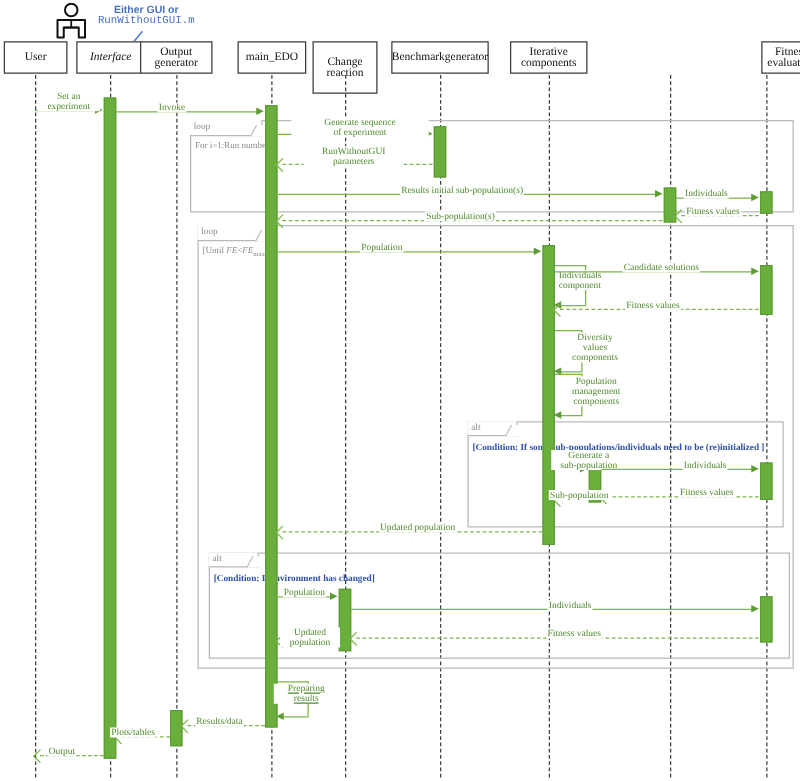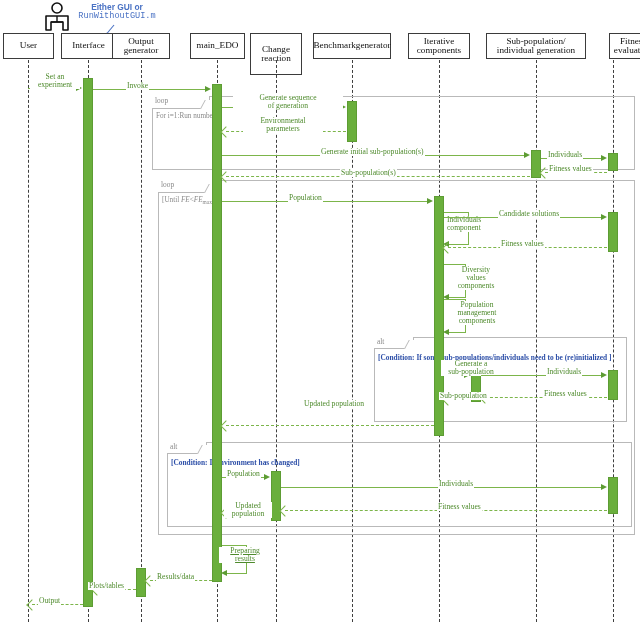--- a/index.html
+++ b/index.html
@@ -94,45 +94,41 @@
   </div>
 
   <svg style="position:absolute;left:98px;top:24px;" width="20" height="16">
     <path d="M16 1 L6 13" stroke="#4a72c4" stroke-width="1.1" fill="none"></path>
     <path d="M6 13 L10 11 L8.5 8.5 Z" fill="#4a72c4"></path>
   </svg>
 
   <div class="lifeline-head" style="left:3px;top:33px;width:51px;height:26px;">
     <span>User</span>
   </div>
-  <div class="lifeline-head" style="left:61px;top:33px;width:55px;height:26px;">
+  <div class="lifeline-head" style="left:61px;top:33px;width:55px;height:26px;font-style:italic;">
     <span>Interface</span>
   </div>
   <div class="lifeline-head" style="left:112px;top:33px;width:58px;height:26px;flex-direction:column;">
     <span>Output</span>
     <span>generator</span>
   </div>
   <div class="lifeline-head" style="left:190px;top:33px;width:55px;height:26px;">
     <span>main_EDO</span>
   </div>
   <div class="lifeline-head" style="left:250px;top:33px;width:52px;height:42px;flex-direction:column;">
     <span>Change</span>
     <span>reaction</span>
   </div>
   <div class="lifeline-head" style="left:313px;top:33px;width:78px;height:26px;flex-direction:row;">
     <span>Benchmark</span>
     <span>generator</span>
   </div>
   <div class="lifeline-head" style="left:408px;top:33px;width:62px;height:26px;flex-direction:column;">
     <span>Iterative</span>
     <span>components</span>
-  </div>
-  <div class="lifeline-head" style="left:486px;top:33px;width:100px;height:26px;flex-direction:column;">
-    <span>Sub-population/</span>
-    <span>individual generation</span>
   </div>
   <div class="lifeline-head" style="left:589px;top:33px;width:48px;height:26px;flex-direction:column;margin-left:20px;">
     <span>Fitness</span>
     <span>evaluation</span>
   </div>
 
   <div class="lifeline-line" style="left:28px;top:60px;height:562px;"></div>
   <div class="lifeline-line" style="left:88px;top:60px;height:562px;"></div>
   <div class="lifeline-line" style="left:141px;top:60px;height:562px;"></div>
   <div class="lifeline-line" style="left:217px;top:60px;height:562px;"></div>
@@ -181,33 +177,33 @@
   </div>
 
   <div class="msg-line" style="left:93px;top:89px;width:114px;"></div>
   <div class="msg-head r" style="left:205px;top:85.5px;"></div>
   <div class="msg-label" style="left:126px;top:82px;">Invoke</div>
 
   <div class="msg-line" style="left:222px;top:107px;width:120px;"></div>
   <div class="msg-head r" style="left:340px;top:103.5px;"></div>
   <div class="msg-label wrap" style="left:233px;top:94px;width:108px;">
     <div>Generate sequence</div>
-    <div>of generation</div>
+    <div>of experiment</div>
   </div>
 
   <div class="msg-line dash" style="left:226px;top:131px;width:120px;"></div>
   <div class="msg-head open-l" style="left:222px;top:127.5px;"></div>
   <div class="msg-label wrap" style="left:243px;top:117px;width:78px;">
-    <div>Environmental</div>
+    <div>RunWithoutGUI</div>
     <div>parameters</div>
   </div>
 
   <div class="msg-line" style="left:222px;top:155px;width:304px;"></div>
   <div class="msg-head r" style="left:524px;top:151.5px;"></div>
-  <div class="msg-label" style="left:320px;top:148px;">Generate initial sub-population(s)</div>
+  <div class="msg-label" style="left:320px;top:148px;">Results initial sub-population(s)</div>
 
   <div class="msg-line" style="left:541px;top:158px;width:62px;"></div>
   <div class="msg-head r" style="left:601px;top:154.5px;"></div>
   <div class="msg-label" style="left:547px;top:151px;">Individuals</div>
 
   <div class="msg-line dash" style="left:545px;top:172px;width:62px;"></div>
   <div class="msg-head open-l" style="left:541px;top:168.5px;"></div>
   <div class="msg-label" style="left:548px;top:165px;">Fitness values</div>
 
   <div class="msg-line dash" style="left:226px;top:176px;width:304px;"></div>
@@ -269,21 +265,21 @@
   <div class="msg-line dash" style="left:485px;top:397px;width:122px;"></div>
   <div class="msg-head open-l" style="left:481px;top:393.5px;"></div>
   <div class="msg-label" style="left:543px;top:390px;">Fitness values</div>
 
   <div class="msg-line dash" style="left:448px;top:399px;width:23px;"></div>
   <div class="msg-head open-l" style="left:444px;top:395.5px;"></div>
   <div class="msg-label" style="left:439px;top:392px;">Sub-population</div>
 
   <div class="msg-line dash" style="left:226px;top:425px;width:208px;"></div>
   <div class="msg-head open-l" style="left:222px;top:421.5px;"></div>
-  <div class="msg-label" style="left:303px;top:400px;text-align:center;">Updated population</div>
+  <div class="msg-label" style="left:303px;top:418px;text-align:center;">Updated population</div>
 
   <div class="msg-line" style="left:222px;top:477px;width:44px;"></div>
   <div class="msg-head r" style="left:264px;top:473.5px;"></div>
   <div class="msg-label" style="left:226px;top:470px;">Population</div>
 
   <div class="msg-line" style="left:281px;top:487px;width:322px;"></div>
   <div class="msg-head r" style="left:601px;top:483.5px;"></div>
   <div class="msg-label" style="left:438px;top:480px;">Individuals</div>
 
   <div class="msg-line dash" style="left:285px;top:510px;width:322px;"></div>

